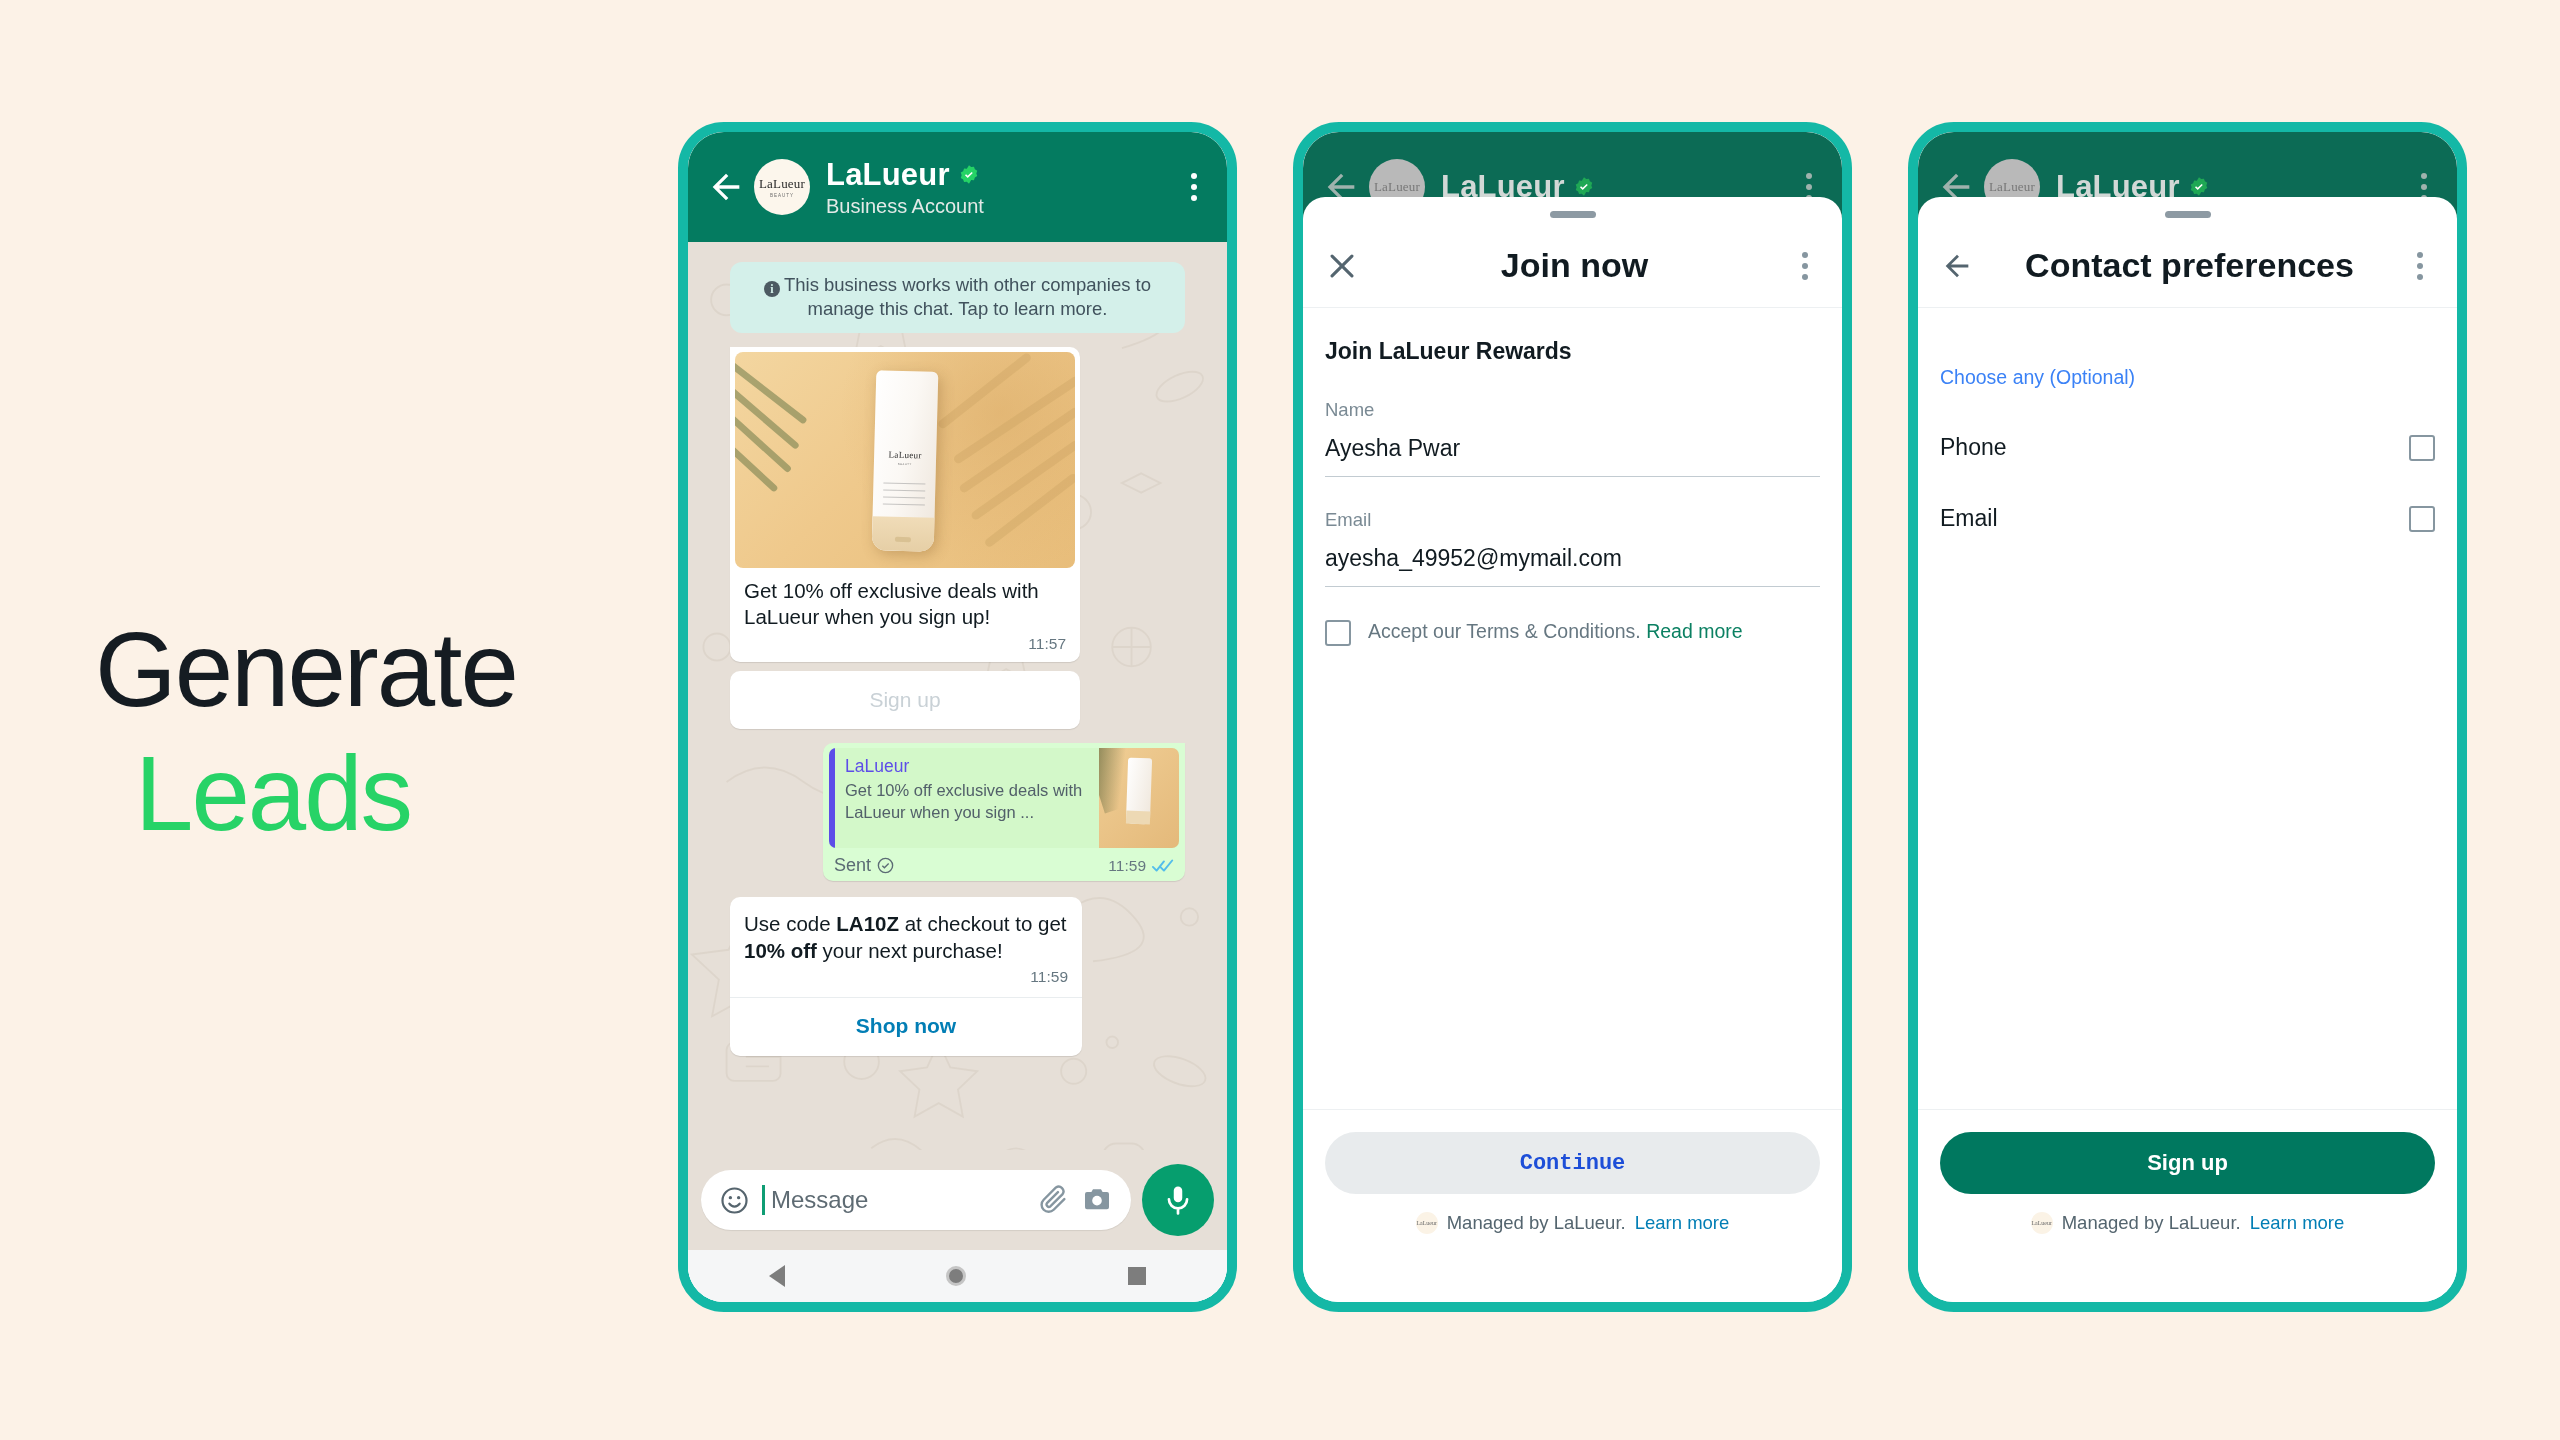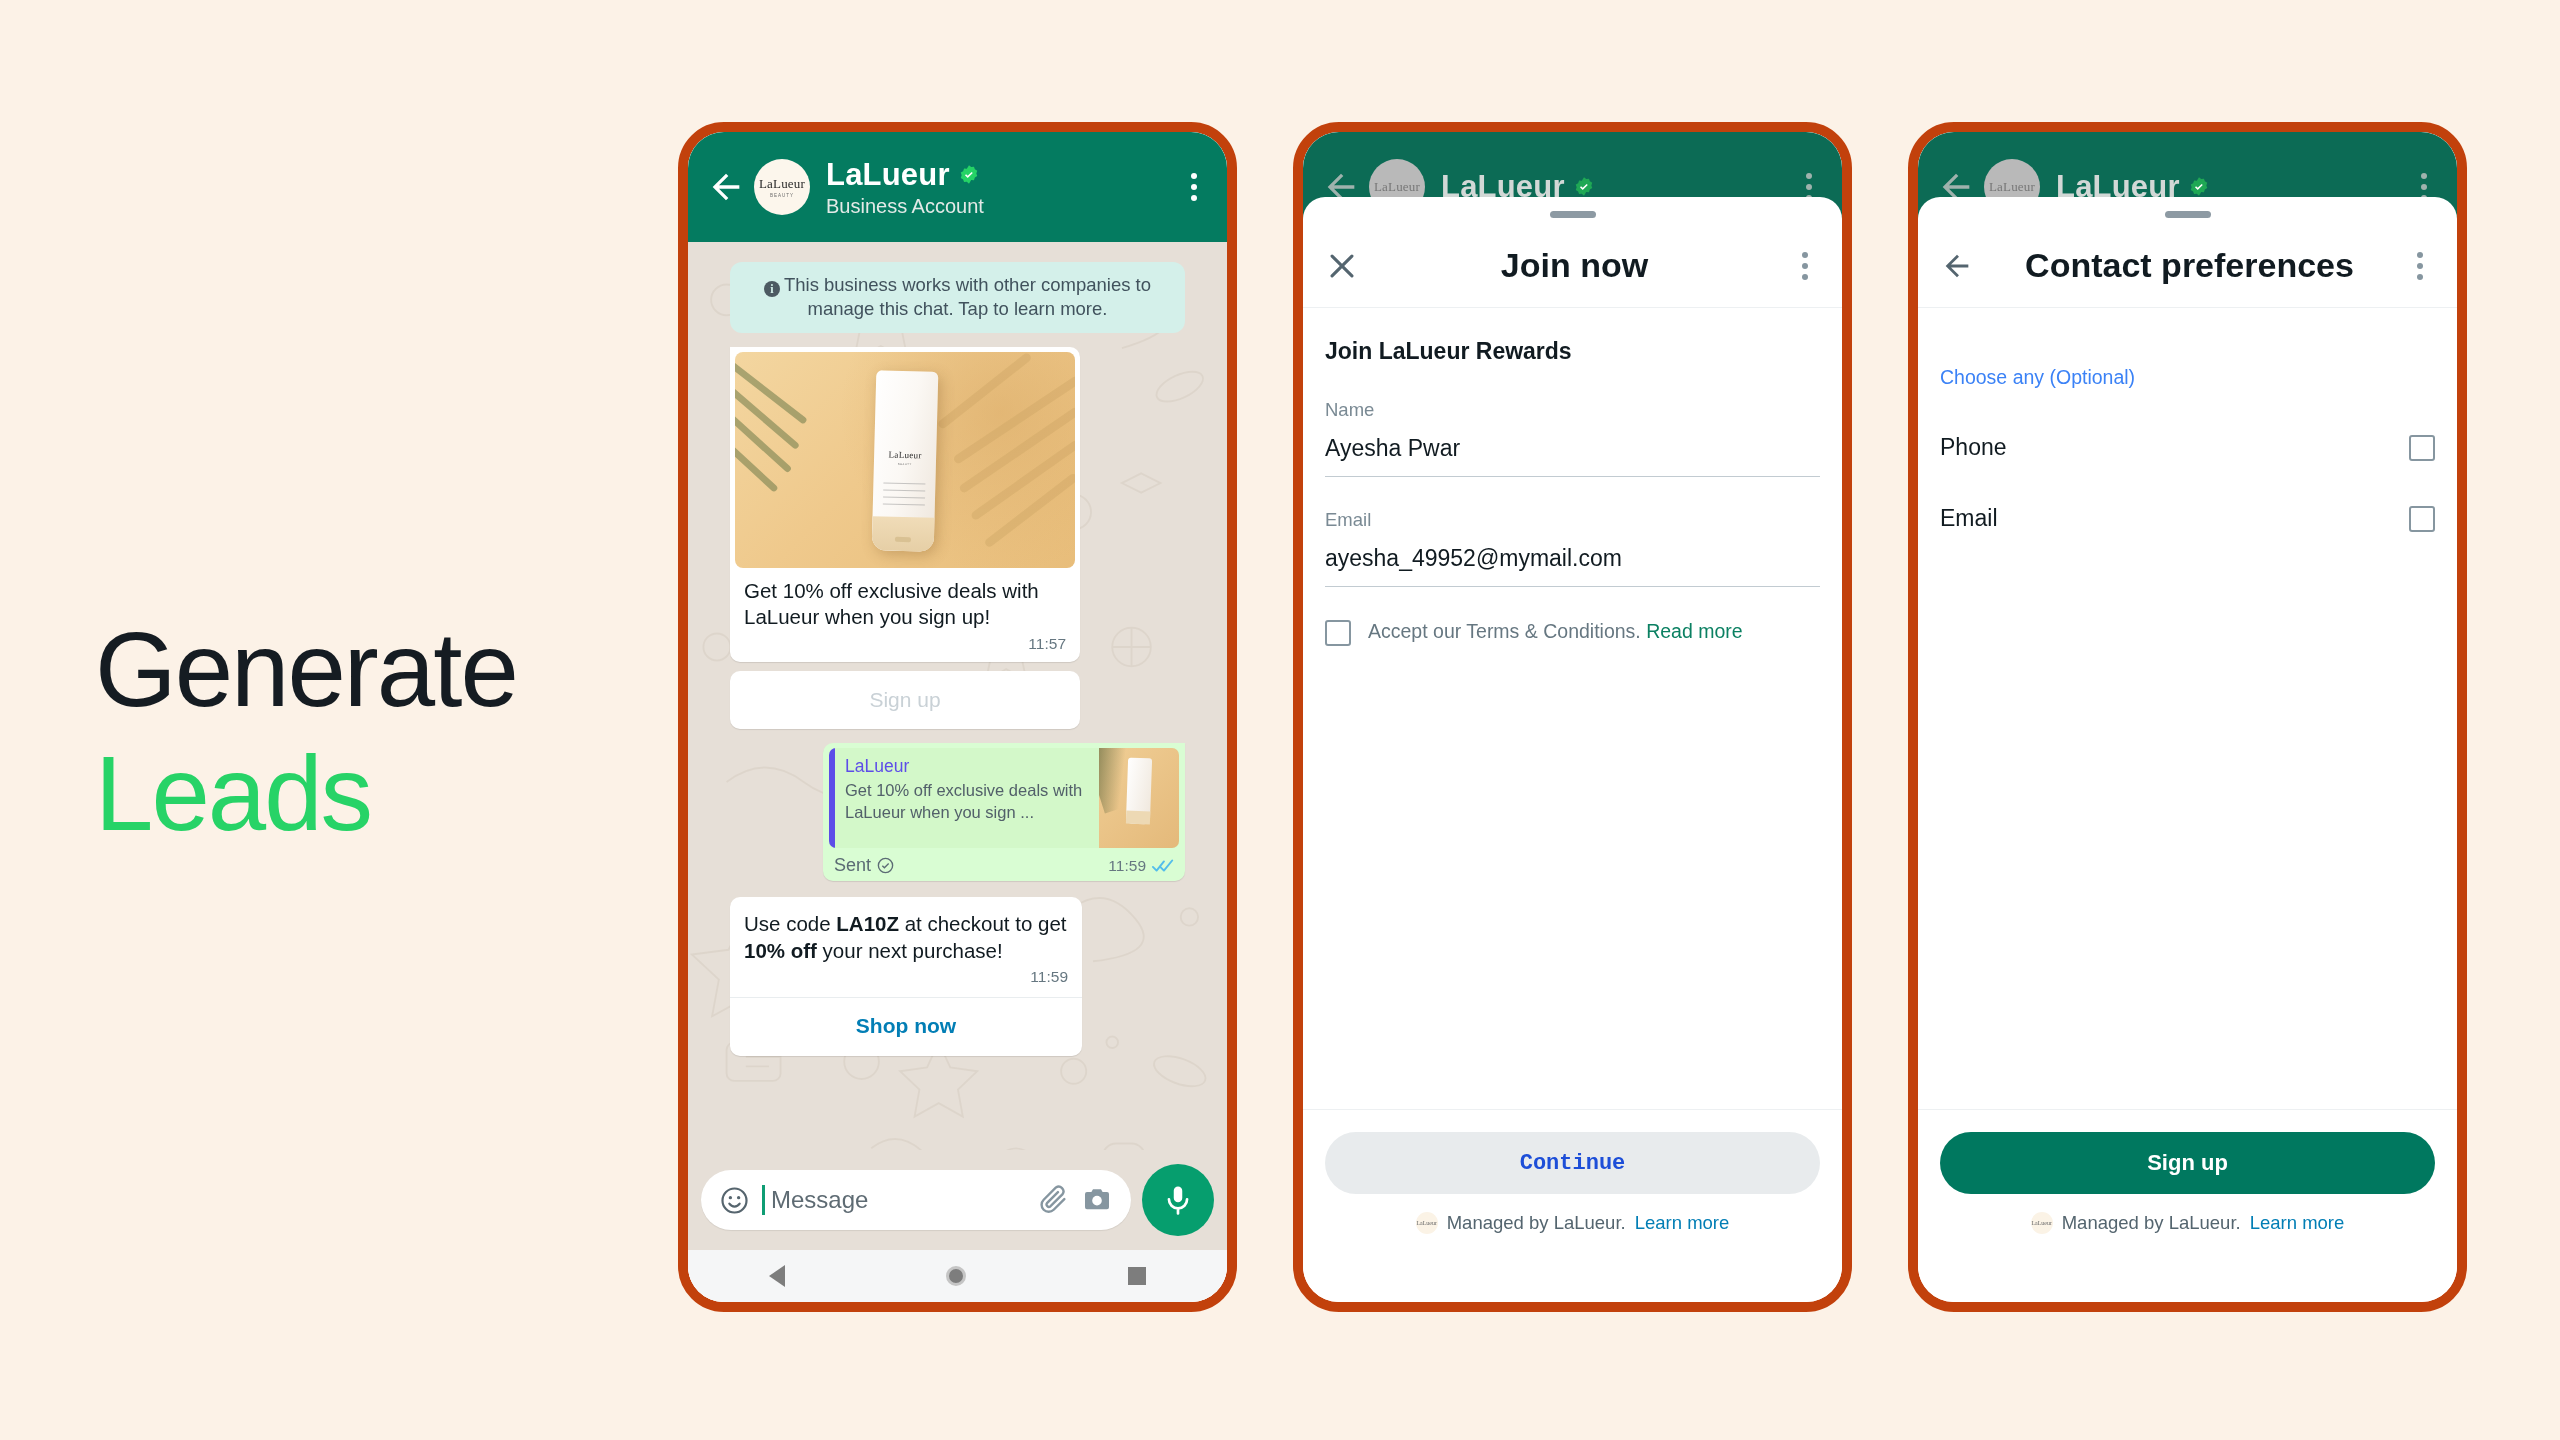--- a/index.html
+++ b/index.html
@@ -14,28 +14,28 @@
   
   .headline {
     position: absolute;
     left: 95px; top: 608px;
     font-size: 105px;
     line-height: 1.18;
     letter-spacing: -2px;
     font-weight: 400;
   }
   .headline .l1 { color: #151C22; display: block; }
-  .headline .l2 { color: #27D367; display: block; }
+  .headline .l2 { color: #27D367; display: block; margin-left: 40px; }
 
   
   .phone {
     position: absolute;
     width: 559px; height: 1190px;
     top: 122px;
-    border: 10px solid #c2410c;
+    border: 10px solid #14b8a6;
     border-radius: 46px;
     overflow: hidden;
     background: #fff;
   }
   #phone1 { left: 678px; }
   #phone2 { left: 1293px; }
   #phone3 { left: 1908px; }
 
   .screen { position: relative; width: 100%; height: 100%; overflow: hidden; background:#fff; }
 

